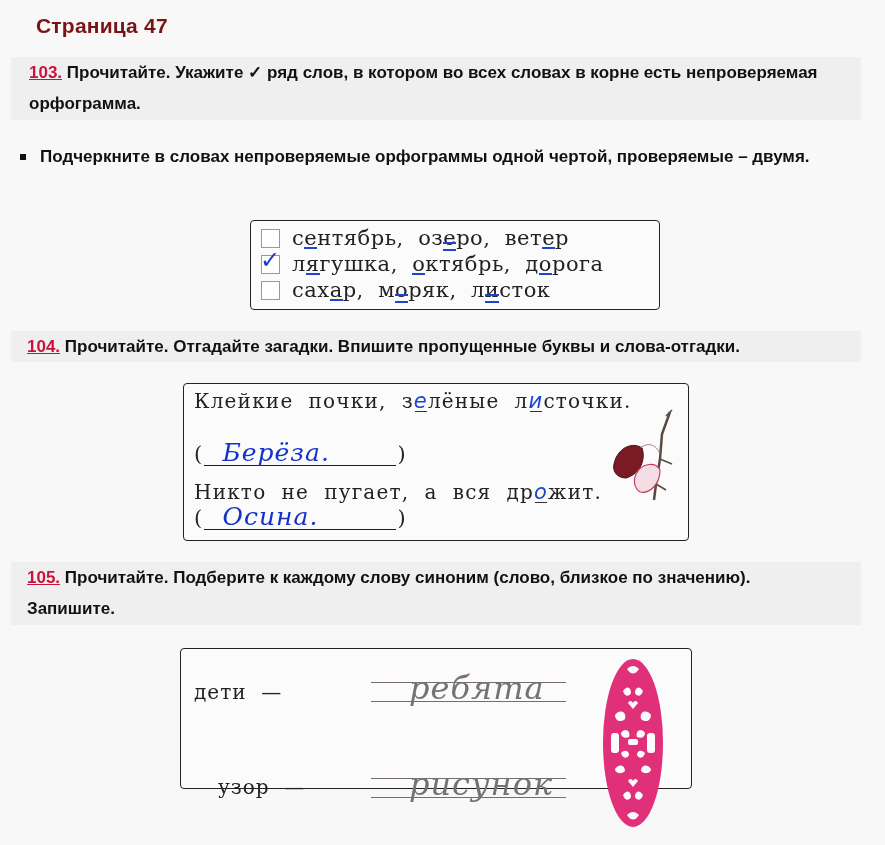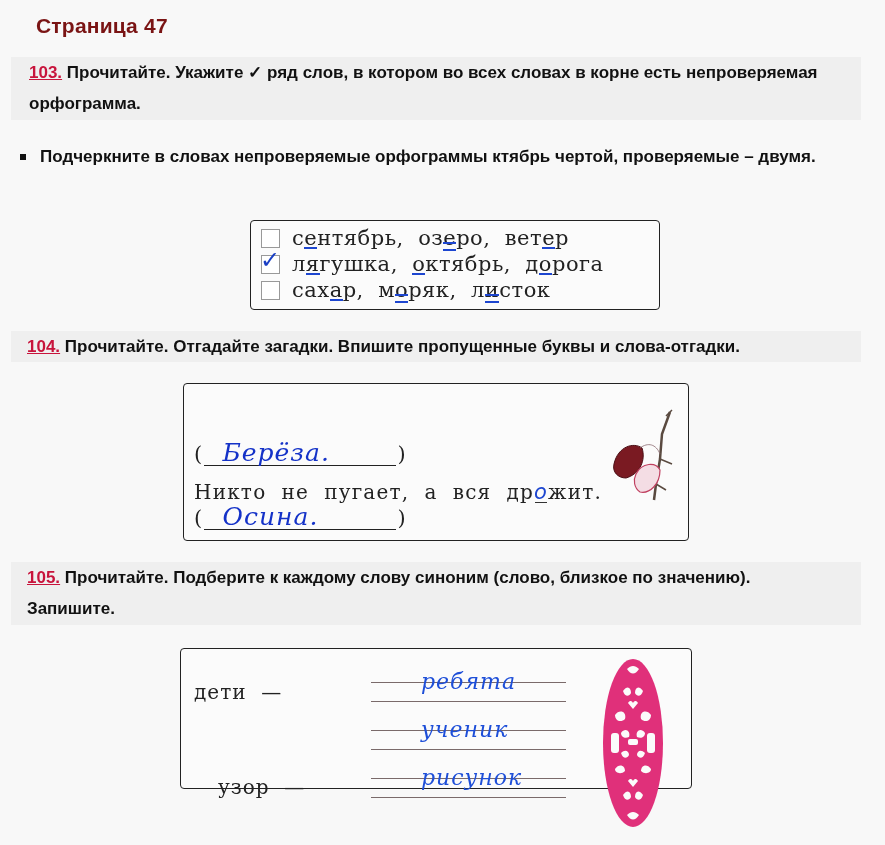--- a/index.html
+++ b/index.html
@@ -97,38 +97,38 @@
   #box3 { left: 180px; top: 648px; width: 512px; height: 141px; }
   .syn-row { position: absolute; left: 13px; font-size: 20px; letter-spacing: 1px; white-space: pre; color: #222; }
   #s1 { top: 31px; } #s2 { top: 79px; } #s3 { top: 126px; margin-left: 24px; }
   .lines {
     position: absolute; left: 190px; width: 195px; height: 20px;
     border-top: 1px solid #7a6a6a; border-bottom: 1px solid #7a6a6a;
   }
   #l1 { top: 33px; } #l2 { top: 81px; } #l3 { top: 129px; }
   .lines .hw {
     position: absolute; left: 38px; top: -14px;
-    font-family: "DejaVu Serif", serif; font-style: italic; font-size: 22px;
-    color: #1d4ed8; letter-spacing: 1px; white-space: nowrap; margin-left: 12px;
+    font-family: "DejaVu Serif", serif; font-style: italic; font-size: 32px;
+    color: #737373; letter-spacing: 1px; white-space: nowrap;
   }
   .ornament { position: absolute; left: 416px; top: 6px; width: 72px; height: 175px; }
 </style>
 </head>
 <body>
 
 <div class="page-title">Страница 47</div>
 
 <div class="task-header" id="t103">
   <span class="num">103.</span>
   <span>Прочитайте. Укажите ✓ ряд слов, в котором во всех словах в корне есть непроверяемая орфограмма.</span>
 </div>
 
 <div class="bullet-line">
   <span class="sq"></span>
-  <span class="txt">Подчеркните в словах непроверяемые орфограммы ктябрь чертой, проверяемые – двумя.</span>
+  <span class="txt">Подчеркните в словах непроверяемые орфограммы одной чертой, проверяемые – двумя.</span>
 </div>
 
 <div class="book-box" id="box1">
   <div class="cb-row">
     <span class="checkbox"></span>
     <span class="word"><span>с</span><span class="u1">е</span><span>нтябрь</span></span>
       <span class="sep">,  </span>
     <span class="word"><span>оз</span><span class="u2">е</span><span>ро</span></span>
       <span class="sep">,  </span>
     <span class="word"><span>вет</span><span class="u1">е</span><span>р</span></span>
@@ -152,20 +152,21 @@
     <span class="word"><span>л</span><span class="u2">и</span><span>сток</span></span>
   </div>
 </div>
 
 <div class="task-header" id="t104">
   <span class="num">104.</span>
   <span>Прочитайте. Отгадайте загадки. Впишите пропущенные буквы и слова-отгадки.</span>
 </div>
 
 <div class="book-box" id="box2">
+  <div class="riddle-line" id="r1"><span>Клейкие  почки,  з</span><span class="ins">е</span><span>лёные  л</span><span class="ins">и</span><span>сточки.</span></div>
   <div class="riddle-line" id="r3"><span class="paren">(</span><span class="answer-slot"><span class="hw">Берёза.</span></span><span class="paren">)</span></div>
   <div class="riddle-line" id="r4"><span>Никто  не  пугает,  а  вся  др</span><span class="ins">о</span><span>жит.</span></div>
   <div class="riddle-line" id="r5"><span class="paren">(</span><span class="answer-slot"><span class="hw">Осина.</span></span><span class="paren">)</span></div>
 
   <svg class="leaf-illustration" viewBox="0 0 80 100">
     <path d="M70 8 L62 30 L60 55 L56 80 L54 96" stroke="#5a4a40" stroke-width="2.5" fill="none"></path>
     <path d="M72 6 L66 12 M60 55 L72 60 M56 80 L66 86" stroke="#5a4a40" stroke-width="1.5" fill="none"></path>
     <path d="M14 60 C18 42 34 38 42 44 C46 56 40 70 26 74 C18 74 12 68 14 60 Z" fill="#7a1a22" stroke="#4a0e14" stroke-width="1"></path>
     <path d="M36 70 C42 58 56 58 60 66 C60 80 50 90 40 88 C34 84 33 76 36 70 Z" fill="#f4dde4" stroke="#c04060" stroke-width="1.2"></path>
     <path d="M40 44 C48 38 56 40 60 50" stroke="#8a6a70" stroke-width="0.8" fill="none"></path>
@@ -176,23 +177,20 @@
   <span class="num">105.</span>
   <span>Прочитайте. Подберите к каждому слову синоним (слово, близкое по значению). Запишите.</span>
 </div>
 
 <div class="book-box" id="box3">
   <div class="syn-row" id="s1">дети  —</div>
   <div class="syn-row" id="s3">узор  —</div>
 
   <div class="lines" id="l1">
       <span class="hw">ребята</span>
-    </div>
-  <div class="lines" id="l2">
-      <span class="hw">ученик</span>
     </div>
   <div class="lines" id="l3">
       <span class="hw">рисунок</span>
     </div>
 
   <svg class="ornament" viewBox="0 0 72 175">
     <ellipse cx="36" cy="88" rx="30" ry="84" fill="#e0307a"></ellipse>
     <g fill="#fbfbfb">
       <path d="M30 14 C34 10 38 10 42 14 C38 20 34 20 30 14 Z"></path>
       <path d="M26 36 C30 30 34 32 34 38 C32 42 28 42 26 36 Z"></path>

